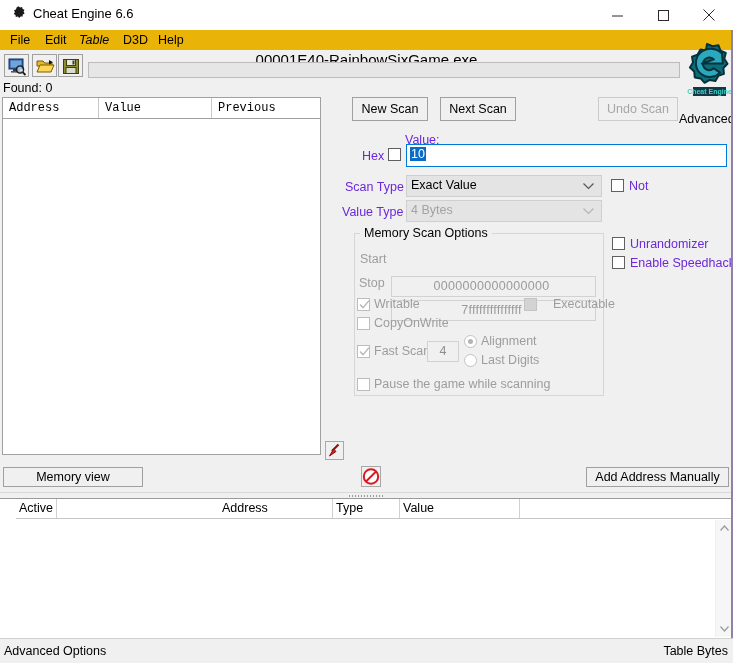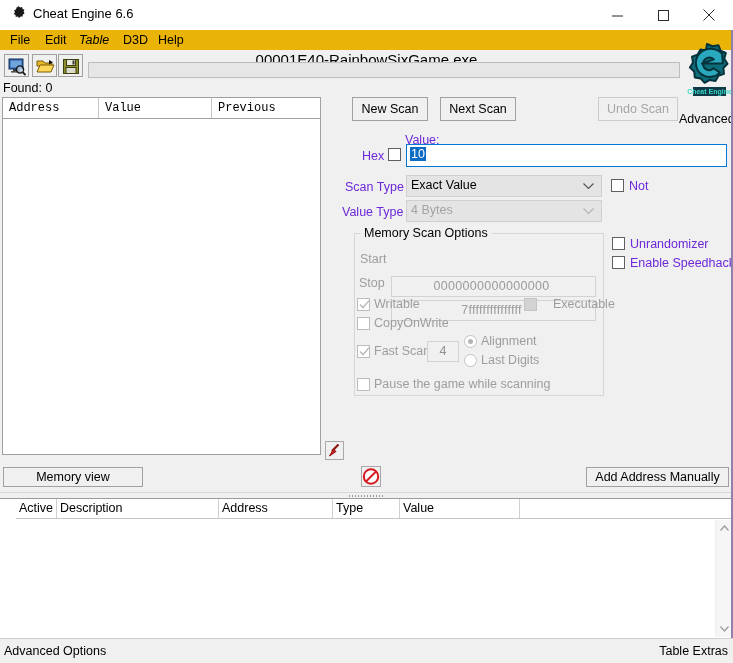--- a/index.html
+++ b/index.html
@@ -556,42 +556,41 @@
   <div class="btn" style="left:586px; top:467px; width:143px; height:20px; line-height:19px;">Add Address Manually</div>
   <div class="btn" style="left:3px; top:467px; width:140px; height:20px; line-height:19px;">Memory view</div>
 
   <div class="splitter">
     <span class="grip"></span>
   </div>
 
   <div class="addrlist">
     <div class="addr-head">
       <div class="addr-col" style="left:0px;   width:41px;">Active</div>
-      <div class="addr-col" style="left:41px;  width:162px;">Description</div>
       <div class="addr-col" style="left:203px; width:114px;">Address</div>
       <div class="addr-col" style="left:317px; width:67px;">Type</div>
       <div class="addr-col" style="left:384px; width:120px;">Value</div>
     </div>
     <div class="vscroll">
       <span class="arrow up">
         <svg width="9" height="6" viewBox="0 0 9 6">
             <polyline points="0.5,5.5 4.5,1 8.5,5.5" fill="none" stroke="#9a9a9a" stroke-width="1.2"></polyline>
           </svg>
       </span>
       <span class="arrow down">
         <svg width="9" height="6" viewBox="0 0 9 6">
             <polyline points="0.5,0.5 4.5,5 8.5,0.5" fill="none" stroke="#9a9a9a" stroke-width="1.2"></polyline>
           </svg>
       </span>
     </div>
   </div>
 
   <div class="statusbar">
     <span class="status-left">Advanced Options</span>
-    <span class="status-right">Table Extras</span>
+    <span class="status-right">Table Bytes</span>
   </div>
 
   <div class="logo">
     <svg width="52" height="68" viewBox="0 0 52 68">
       <g>
         <path d="M26 3 L31.5 5.2 L37.4 4.2 L39.5 9.6 L44.8 12 L43.3 17.8 L46.5 22.8 L42.4 27 L42.9 32.9 L37.3 34.9 L34.4 40 L28.7 38.9 L23.6 41.8 L19.6 37.4 L13.8 36.4 L13.2 30.5 L8.9 26.5 L12 21.5 L11 15.7 L16.6 13.6 L19.5 8.5 L25 9.4 Z" fill="#0e6b79" stroke="#05323a" stroke-width="2" stroke-linejoin="round"></path>
         <circle cx="27" cy="22.5" r="13.5" fill="#0e6b79"></circle>
       </g>
       <path d="M41 12.5 C35.5 6.5 25.5 6 19.5 11.5 C12.8 17.6 13.5 28.6 21 33.6 C27 37.6 34.6 36.2 39 31.6 L32.6 27.2 C30.6 29.3 27.4 29.8 24.9 28.2 C21.3 25.9 21.1 20.6 24.4 17.9 C27 15.7 30.7 16 32.9 18.4 L20.8 22.6 L41.9 22.6 Z" fill="#2aa8bd" stroke="#05323a" stroke-width="2" stroke-linejoin="round"></path>
       <rect x="12" y="46" width="33" height="9" fill="#103a47"></rect>

